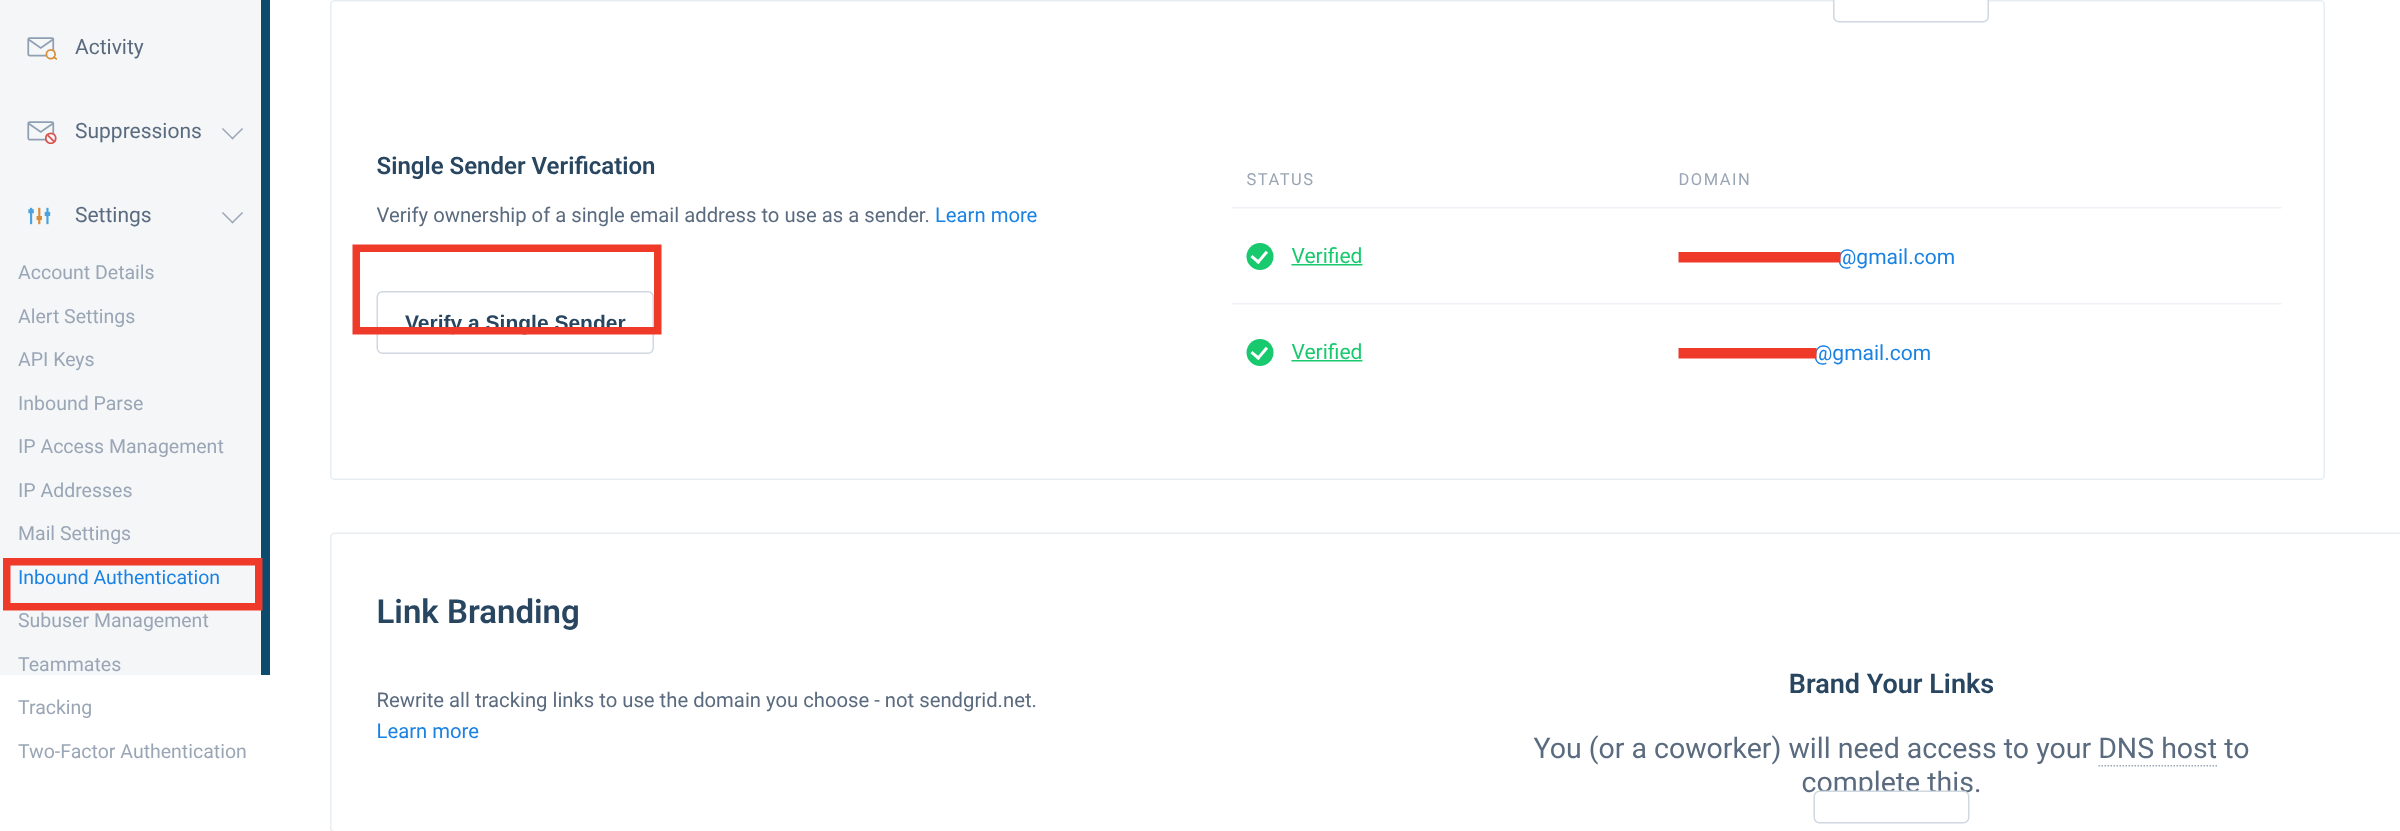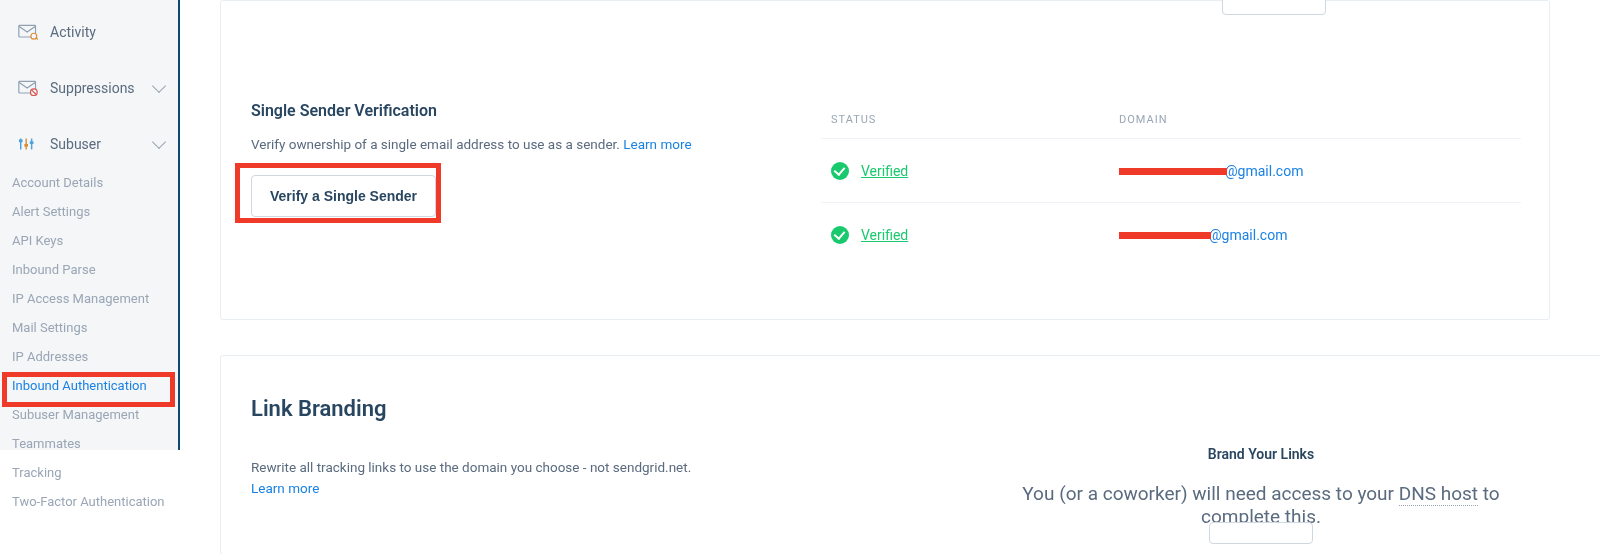--- a/index.html
+++ b/index.html
@@ -11,21 +11,21 @@
     height: 554px;
     overflow: hidden;
     position: relative;
   }
   .sidebar {
     position: absolute;
     left: 0; top: 0;
     width: 180px;
     height: 450px;
     background: #f4f6f8;
-    border-right: 2px solid #0c4a6e;
+    border-right: 6px solid #0c4a6e;
     padding-top: 14px;
   }
   .side-item {
     display: flex;
     align-items: center;
     padding: 10px 14px 10px 18px;
     color: #5b6b7f;
     font-size: 14px;
     cursor: pointer;
     position: relative;
@@ -103,21 +103,21 @@
   }
   .ssv-desc {
     font-size: 13.5px;
     color: #5b6b7f;
     margin-top: 14px;
     line-height: 1.5;
   }
   .ssv-desc a { color: #1a82e2; text-decoration: none; }
   .outline-btn {
     display: inline-block;
-    margin-top: 21px;
+    margin-top: 40px;
     padding: 12px 18px;
     font-size: 14px;
     font-weight: 600;
     color: #294661;
     background: #fff;
     border: 1px solid #cfd7e0;
     border-radius: 4px;
     cursor: pointer;
   }
 
@@ -195,21 +195,21 @@
   }
   .lb-learn { color: #1a82e2; font-size: 13.5px; text-decoration: none; display: block; margin-top: 2px; }
 
   .lb-right {
     position: absolute;
     left: 770px; top: 90px;
     width: 540px;
     text-align: center;
   }
   .lb-subtitle {
-    font-size: 14px;
+    font-size: 18px;
     font-weight: 600;
     color: #294661;
   }
   .lb-note {
     font-size: 19px;
     color: #5b6b7f;
     margin-top: 20px;
   }
   .dotted { border-bottom: 1px dotted #9aa6b5; }
 
@@ -271,32 +271,32 @@
     <span class="icon">
       <svg viewBox="0 0 22 16" width="20" height="16">
           <line x1="3" y1="2" x2="3" y2="14" stroke="#4aa3df" stroke-width="1.6"></line>
           <rect x="1" y="3" width="4" height="3" fill="#4aa3df"></rect>
           <line x1="9" y1="2" x2="9" y2="14" stroke="#d98f3a" stroke-width="1.6"></line>
           <rect x="7" y="8" width="4" height="3" fill="#d98f3a"></rect>
           <line x1="15" y1="2" x2="15" y2="14" stroke="#4aa3df" stroke-width="1.6"></line>
           <rect x="13" y="5" width="4" height="3" fill="#4aa3df"></rect>
         </svg>
     </span>
-    <span>Subuser</span>
+    <span>Settings</span>
     <span class="chev"></span>
   </div>
 
   <div class="sub-list">
     <span class="side-sub">Account Details</span>
     <span class="side-sub">Alert Settings</span>
     <span class="side-sub">API Keys</span>
     <span class="side-sub">Inbound Parse</span>
     <span class="side-sub">IP Access Management</span>
+    <span class="side-sub">IP Addresses</span>
     <span class="side-sub">Mail Settings</span>
-    <span class="side-sub">IP Addresses</span>
     <span class="side-sub active">Inbound Authentication</span>
     <span class="side-sub">Subuser Management</span>
     <span class="side-sub">Teammates</span>
     <span class="side-sub">Tracking</span>
     <span class="side-sub">Two-Factor Authentication</span>
   </div>
 </div>
 
 <div class="main">
 

